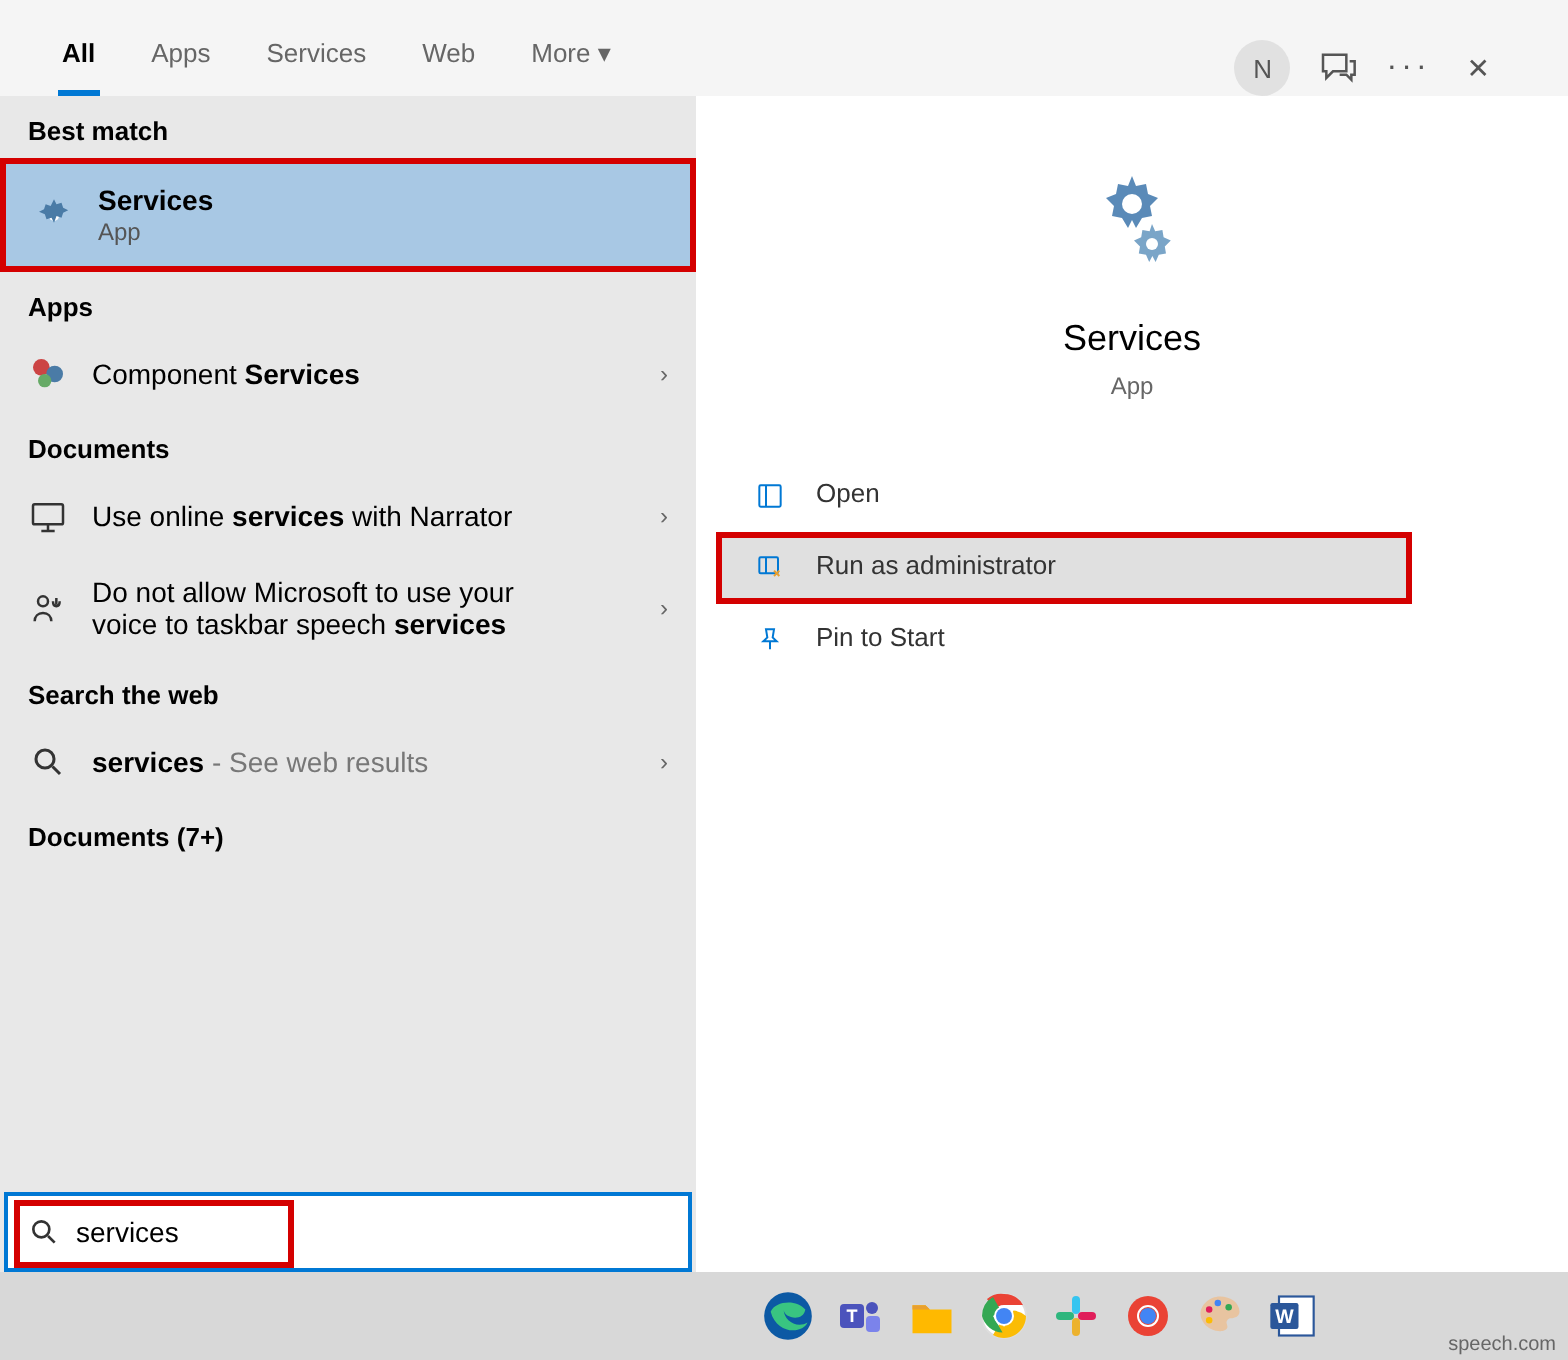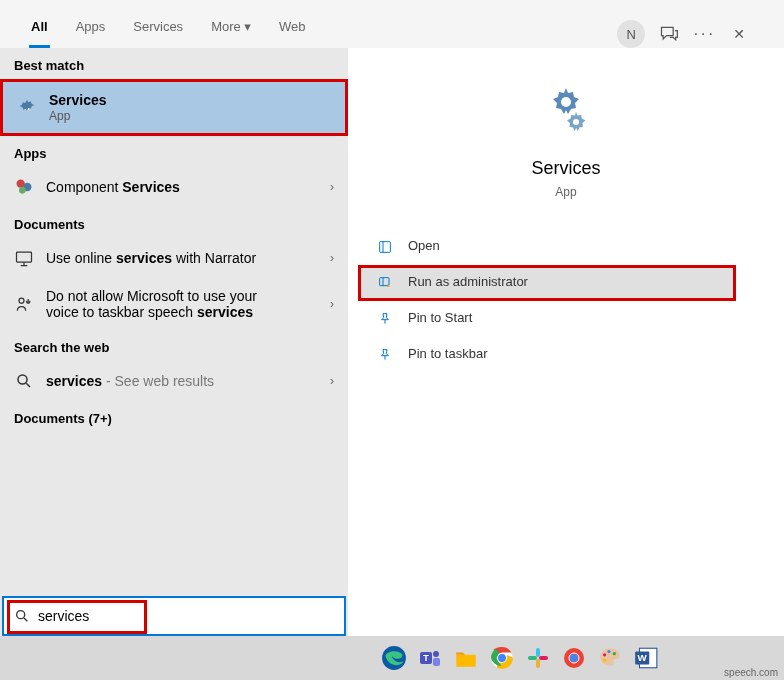--- a/index.html
+++ b/index.html
@@ -36,21 +36,21 @@
   
   
   .hero { text-align: center; padding: 10px 0 30px; }
   .hero-icon { display: inline-block; margin-bottom: 20px; }
   .hero-title { font-size: 18px; color: #000; margin-bottom: 6px; }
   .hero-sub { font-size: 12px; color: #666; }
   
   .action-list { padding: 0 10px; }
   .action-item { display: flex; padding: 9px 18px; gap: 14px; cursor: pointer; font-size: 13px; color: #333; }
   .action-item.selected { background: #e0e0e0; }
-  .action-item.redbox { border: 3px solid #d40000; width: 378px; padding: 6px 15px; }
+  .action-item.redbox { border: 3px solid #d40000; width: 348px; padding: 6px 15px; }
   .action-icon { width: 18px; height: 18px; color: #0078d4; display: flex; align-items: center; justify-content: center; flex-shrink: 0; }
   
   
   .search-bar { position: absolute; bottom: 44px; left: 2px; width: 344px; height: 40px; background: #fff; border: 2px solid #0078d4; display: flex; align-items: center; padding: 0 10px; }
   .search-icon { width: 16px; height: 16px; margin-right: 8px; }
   .search-input { border: none; outline: none; font-size: 14px; flex: 1; }
   .search-redbox { position: absolute; bottom: 46px; left: 7px; width: 140px; height: 34px; border: 3px solid #d40000; pointer-events: none; }
   
   
   .taskbar { position: absolute; bottom: 0; left: 0; right: 0; height: 44px; background: #d8d8d8; display: flex; align-items: center; padding-left: 380px; gap: 8px; }
@@ -60,22 +60,22 @@
   
   b { font-weight: 600; }
 </style>
 </head>
 <body>
 
 <div class="tabs">
   <div class="tab active">All</div>
   <div class="tab">Apps</div>
   <div class="tab">Services</div>
+  <div class="tab">Web</div>
   <div class="tab">More ▾</div>
-  <div class="tab">Web</div>
   <div class="tabs-right">
     <div class="avatar">N</div>
     <svg class="feedback-icon" viewBox="0 0 24 24" fill="none" stroke="currentColor" stroke-width="1.5">
         <path d="M3 4h14v10H9l-4 4v-4H3z"></path>
         <path d="M19 8h3v8h-2v3l-3-3h-4"></path>
       </svg>
     <span class="more-icon">···</span>
     <span class="close-icon">✕</span>
   </div>
 </div>
@@ -190,29 +190,20 @@
       </div>
       <div class="action-item">
         <span class="action-icon">
             <svg viewBox="0 0 24 24" width="16" height="16" fill="none" stroke="currentColor" stroke-width="1.5">
               <path d="M9 4h6l-1 6 3 3H7l3-3z"></path>
               <path d="M12 13v6"></path>
             </svg>
           </span>
         <span>Pin to Start</span>
       </div>
-      <div class="action-item">
-        <span class="action-icon">
-            <svg viewBox="0 0 24 24" width="16" height="16" fill="none" stroke="currentColor" stroke-width="1.5">
-              <path d="M9 4h6l-1 6 3 3H7l3-3z"></path>
-              <path d="M12 13v6"></path>
-            </svg>
-          </span>
-        <span>Pin to taskbar</span>
-      </div>
     </div>
   </div>
 </div>
 
 <div class="search-bar">
   <svg class="search-icon" viewBox="0 0 24 24" fill="none" stroke="#333" stroke-width="2">
       <circle cx="10" cy="10" r="6"></circle>
       <path d="M15 15l5 5"></path>
     </svg>
   <input class="search-input" value="services" style="">

